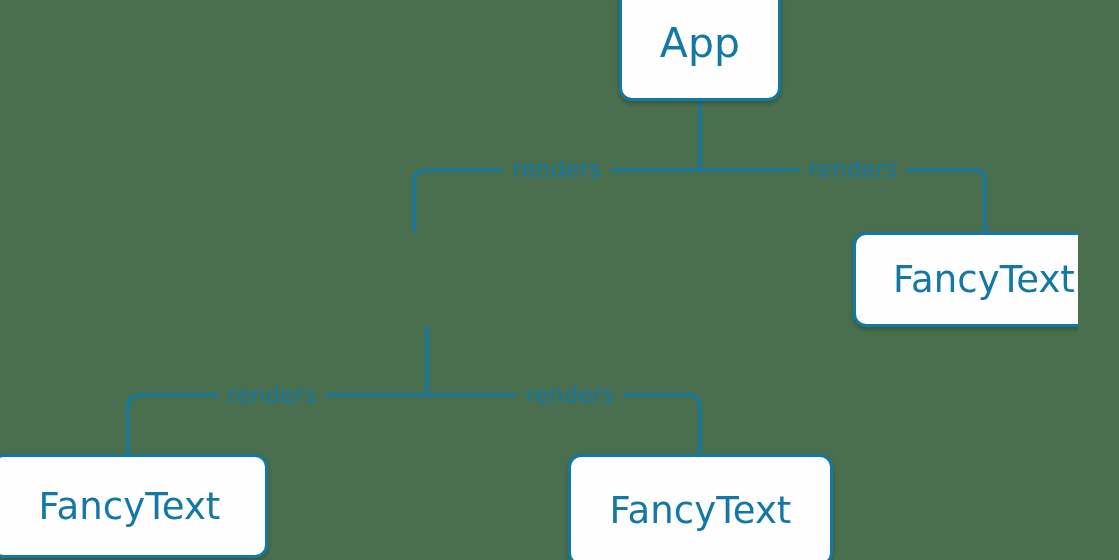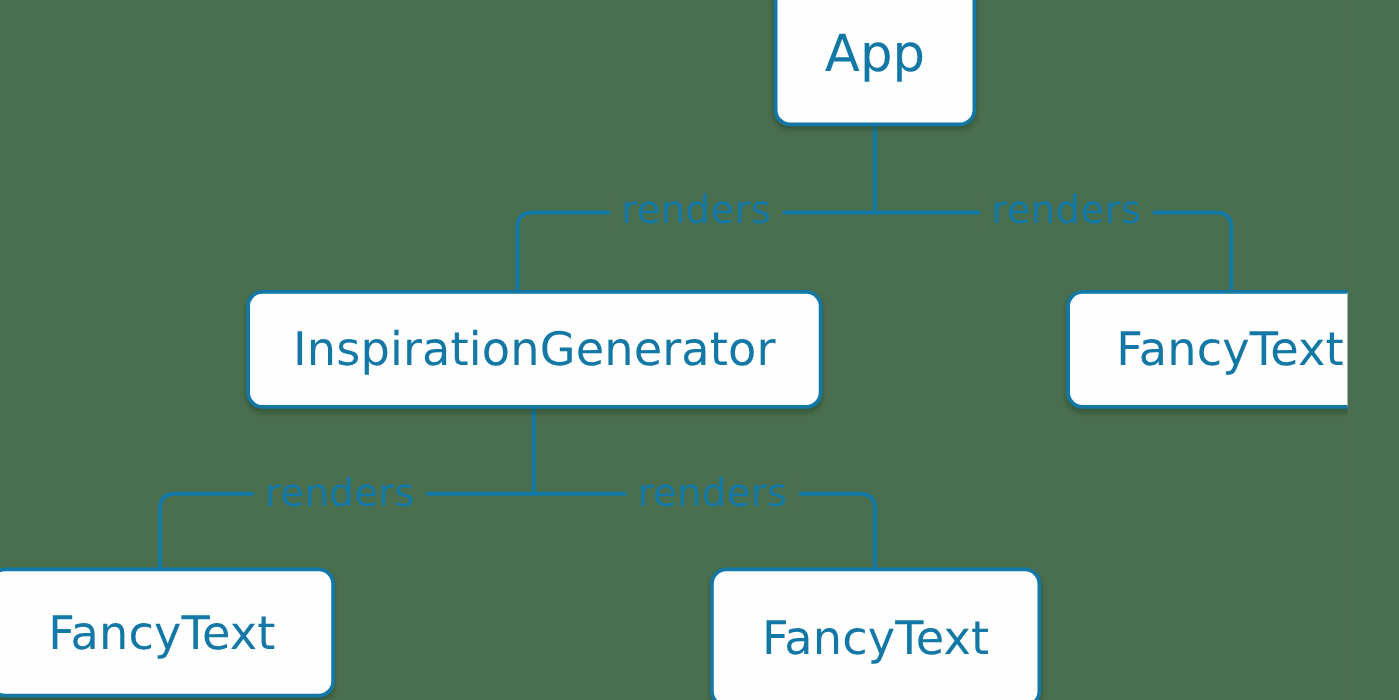--- a/index.html
+++ b/index.html
@@ -74,21 +74,21 @@
   #node-fancytext-bottom        { left: -9px;  top: 454px;  width: 277px; height: 104px; }
   #node-fancytext-bottom .label { font-size: 37px; }
 
   #node-copyright        { left: 568px;  top: 454px;  width: 265px; height: 112px; }
   #node-copyright .label { font-size: 37px; }
 
   
   .edge-label {
     position: absolute;
     color: #1378a5;
-    font-size: 31px;
+    font-size: 23px;
     font-weight: 500;
     letter-spacing: 0.2px;
     line-height: 1;
     white-space: nowrap;
     transform: translate(-50%, -50%);
     z-index: 2;
     background: #4a6f4e;
     padding: 2px 9px;
   }
   #edge-label-app-inspiration      { left: 557px; top: 169px; }
@@ -107,23 +107,20 @@
     <path d="M 700 170 L 973 170 Q 985 170 985 182 L 985 233"></path>
 
     <path d="M 427 326 L 427 395 L 140 395 Q 128 395 128 407 L 128 456"></path>
     <path d="M 427 395 L 688 395 Q 700 395 700 407 L 700 456"></path>
   </svg>
 
   <div class="node" id="node-app">
     <span class="label">App</span>
   </div>
 
-  <div class="node" id="node-inspiration">
-    <span class="label">InspirationGenerator</span>
-  </div>
 
   <div class="node" id="node-fancytext-right">
     <span class="label">FancyText</span>
   </div>
 
   <div class="node" id="node-fancytext-bottom">
     <span class="label">FancyText</span>
   </div>
 
   <div class="node" id="node-copyright">

